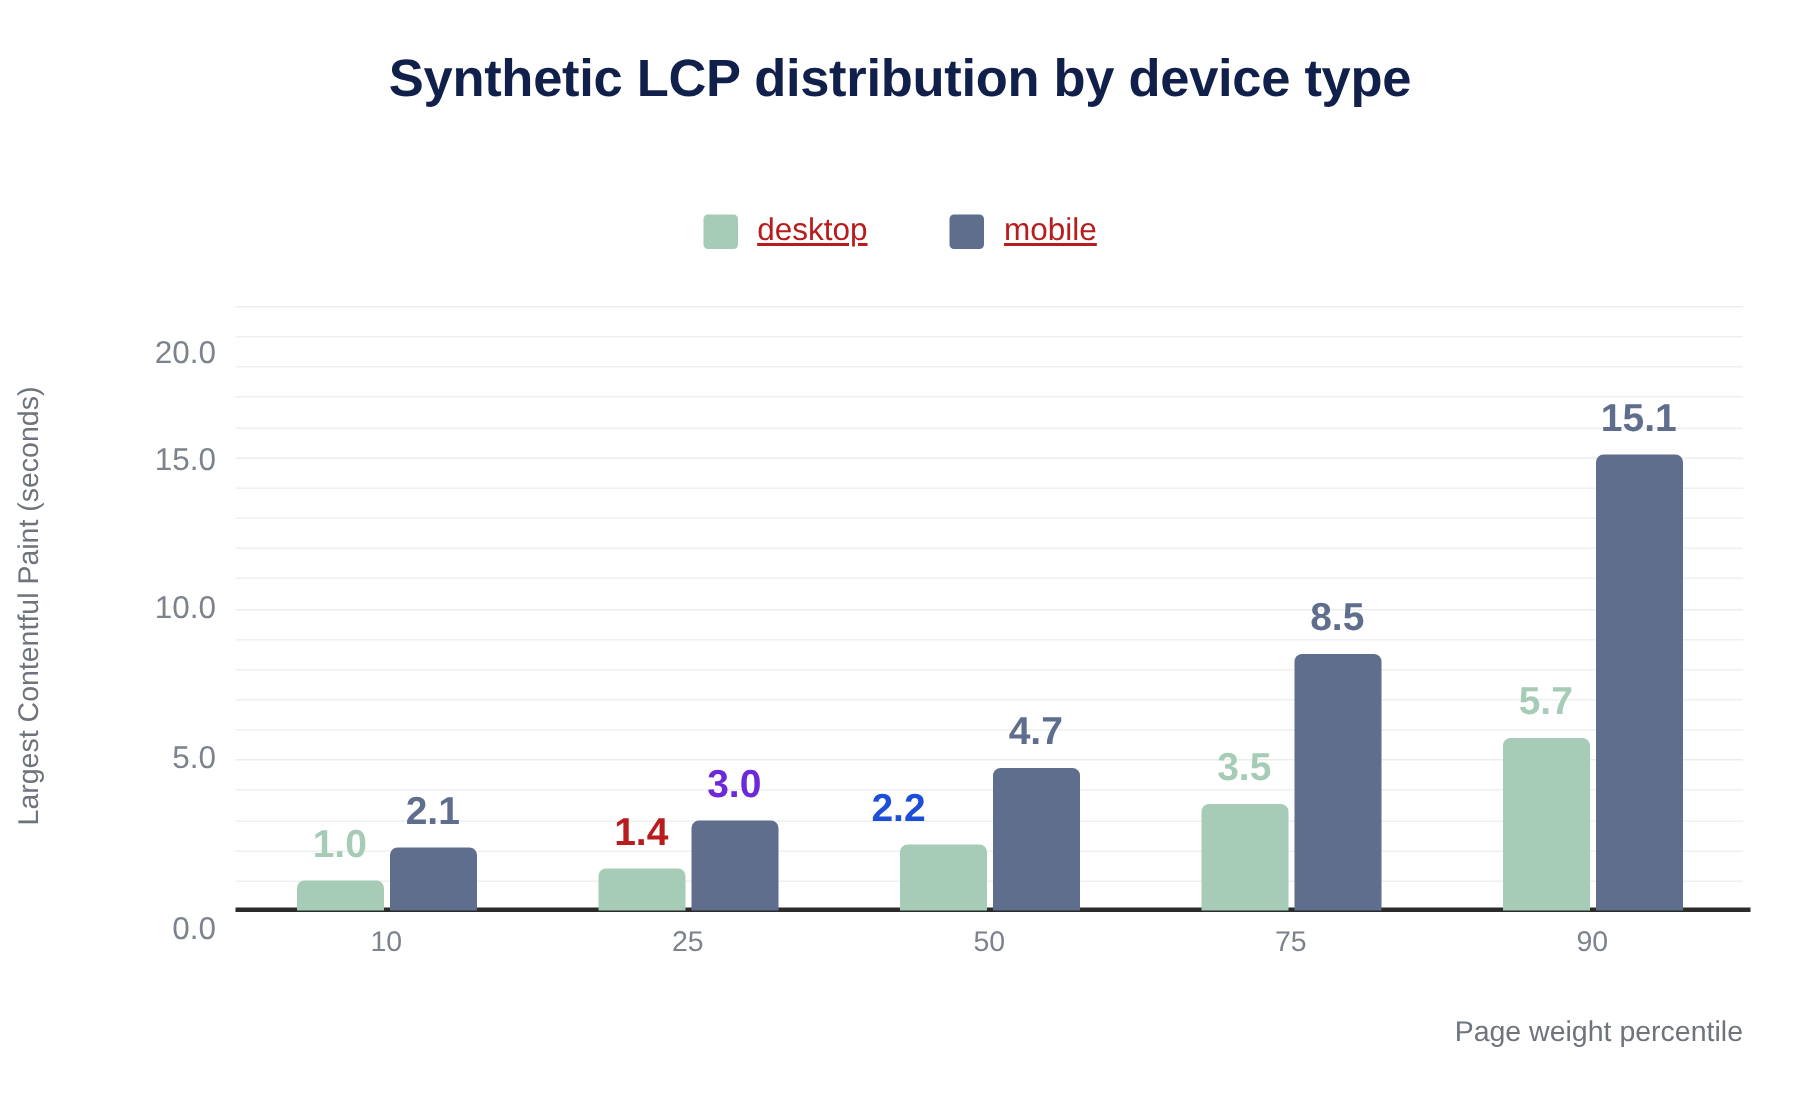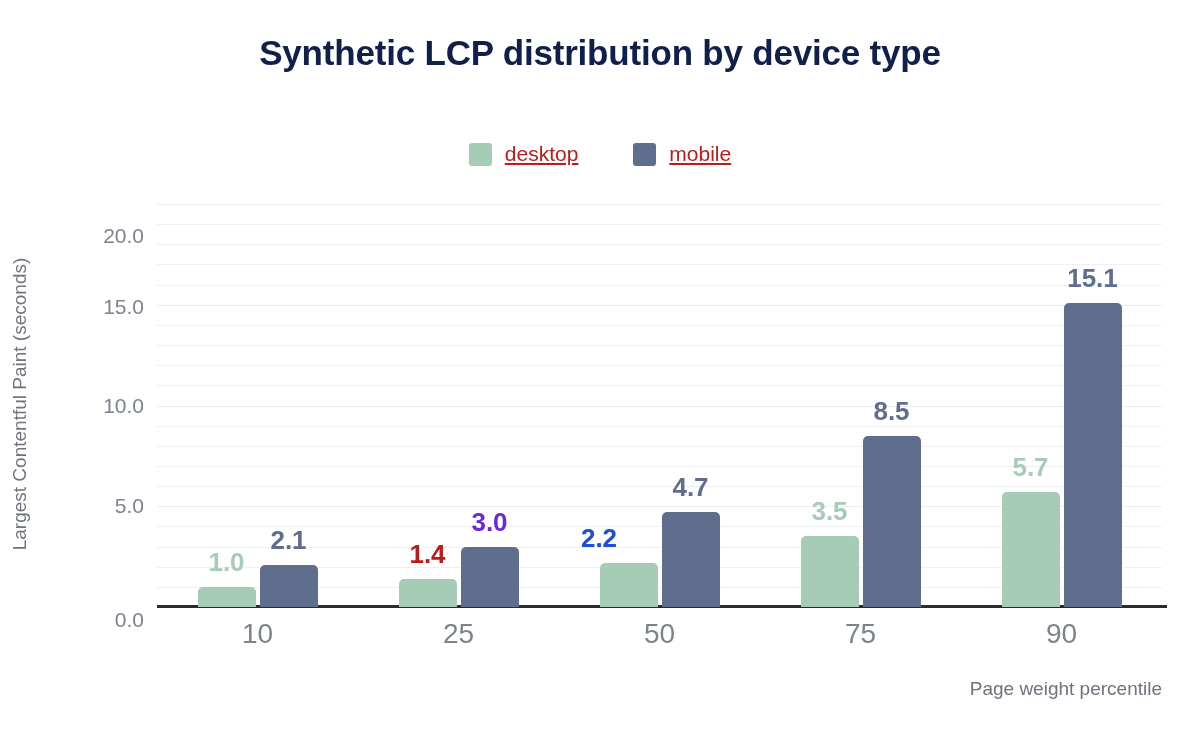--- a/index.html
+++ b/index.html
@@ -132,21 +132,21 @@
     transform-origin: center center;
     white-space: nowrap;
   }
 
   
   .xtick-lab {
     position: absolute;
     top: 618px;
     width: 120px;
     text-align: center;
-    font-size: 28px;
+    font-size: 19px;
     color: #7d838d;
     transform: translateX(-60px);
     white-space: nowrap;
   }
   .xaxis-title {
     position: absolute;
     top: 678px;
     left: 157px;
     width: 1005px;
     text-align: right;

